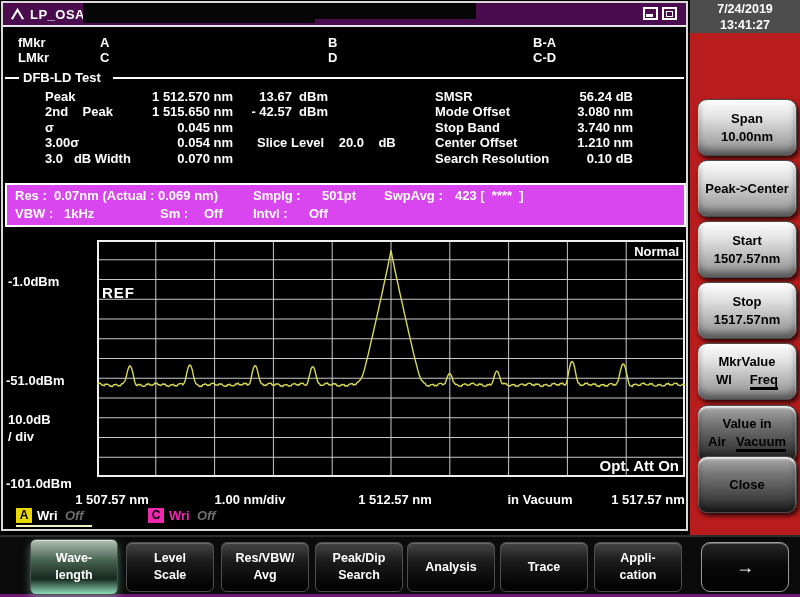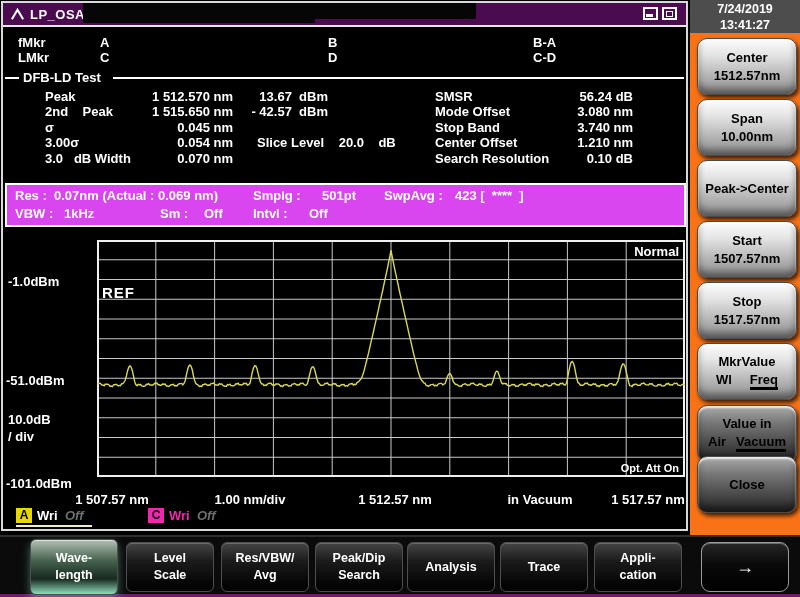--- a/index.html
+++ b/index.html
@@ -27,28 +27,28 @@
   .maxsq{position:absolute;left:2px;top:2px;width:5px;height:4px;border:1px solid #fff;}
 
   .rule{position:absolute;height:2px;background:#fff;}
 
   .sweepbar{position:absolute;left:2px;top:180px;width:677px;height:40px;border:2px solid #fff;
             background:#d946ef;box-sizing:content-box;}
 
   .plot{position:absolute;left:94px;top:237px;width:588px;height:237px;background:#000;}
   .plot svg{position:absolute;left:0;top:0;}
   .ov-normal{position:absolute;right:6px;top:4px;font-size:13px;}
-  .ov-att{position:absolute;right:6px;bottom:3px;font-size:11px;}
+  .ov-att{position:absolute;right:6px;bottom:3px;font-size:15px;}
   .ov-ref{position:absolute;left:5px;top:44px;font-size:15px;letter-spacing:1px;}
 
   .badge{position:absolute;width:16px;height:15px;color:#000;font-size:12px;text-align:center;line-height:15px;}
   .off{color:#6e6e6e;font-style:italic;}
 
   
-  .sidebar{position:absolute;left:690px;top:0;width:110px;height:535px;background:#f97316;}
+  .sidebar{position:absolute;left:690px;top:0;width:110px;height:535px;background:#b91c1c;}
   .datebox{position:absolute;left:0;top:0;width:110px;height:33px;background:#4d4d4d;
            text-align:center;font-size:12.5px;line-height:16px;padding-top:1px;box-sizing:border-box;}
   .sbtn{position:absolute;left:7px;width:100px;height:57px;border-radius:10px;border:1px solid #4a4a4a;
         box-sizing:border-box;color:#000;font-size:13px;text-align:center;
         display:flex;flex-direction:column;justify-content:center;gap:3px;
         box-shadow:inset 0 2px 2px rgba(255,255,255,.85), inset 0 -5px 7px rgba(0,0,0,.4), 2px 3px 4px rgba(0,0,0,.75);}
   .sbtn.light{background:linear-gradient(180deg,#fdfdfd 0%,#e3e3e3 30%,#b3b3b3 68%,#8d8d8d 100%);}
   .sbtn.dark{background:linear-gradient(180deg,#ababab 0%,#787878 30%,#474747 70%,#242424 100%);}
   .optrow{display:flex;justify-content:space-evenly;}
   .opt-sel{border-bottom:3px solid #000;padding-bottom:0px;}
@@ -195,24 +195,20 @@
     <span class="badge" style="left:145px;top:505px;background:#f028b0">C</span>
     <span class="abs t13" style="left:166px;top:505px;color:#f028b0">Wri</span>
     <span class="abs t13 off" style="left:194px;top:505px">Off</span>
   </div>
 
   <div class="sidebar">
     <div class="datebox">
       <div>7/24/2019</div>
       <div>13:41:27</div>
     </div>
-    <div class="sbtn light" style="top:38px">
-      <div>Center</div>
-      <div>1512.57nm</div>
-    </div>
     <div class="sbtn light" style="top:99px">
       <div>Span</div>
       <div>10.00nm</div>
     </div>
     <div class="sbtn light" style="top:160px">
       <div>Peak-&gt;Center</div>
     </div>
     <div class="sbtn light" style="top:221px">
       <div>Start</div>
       <div>1507.57nm</div>

